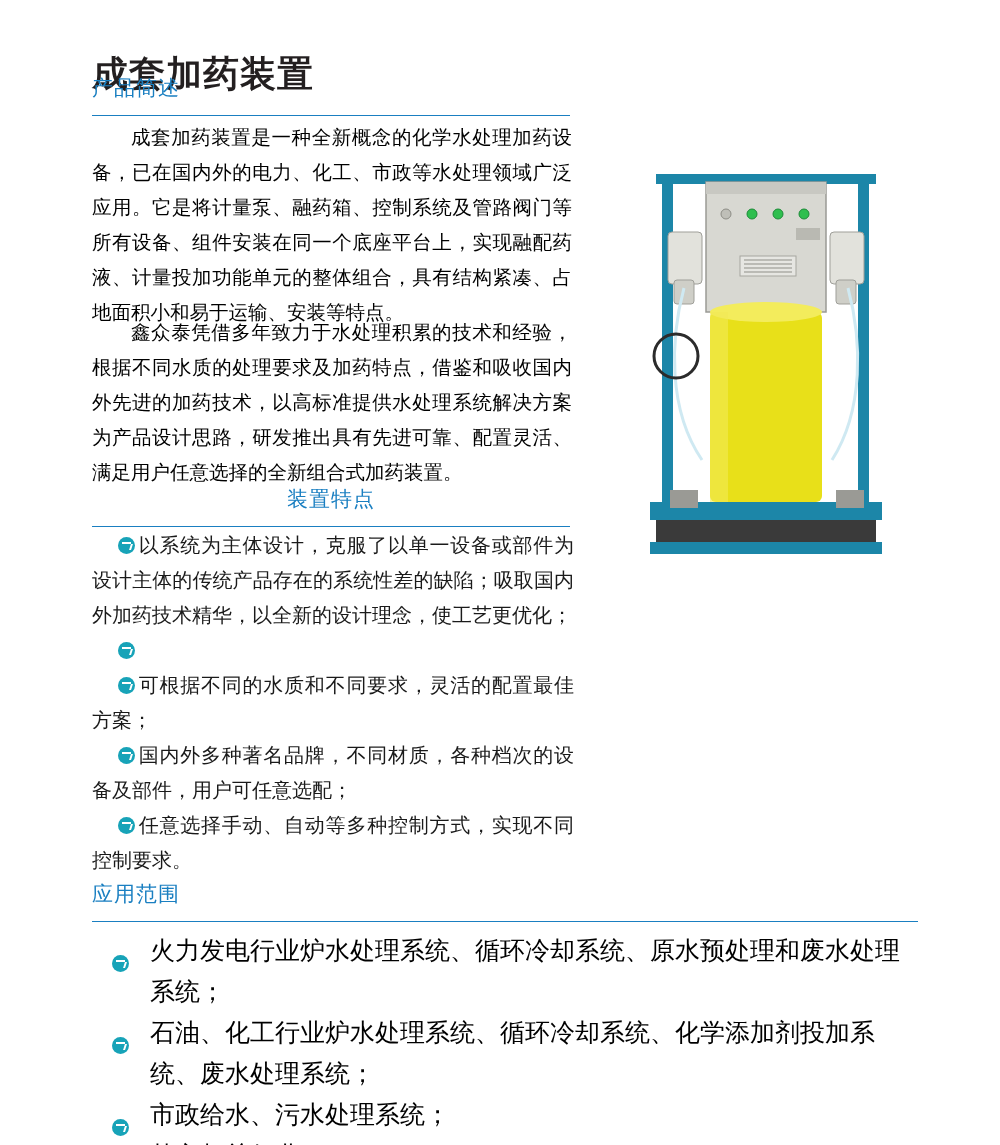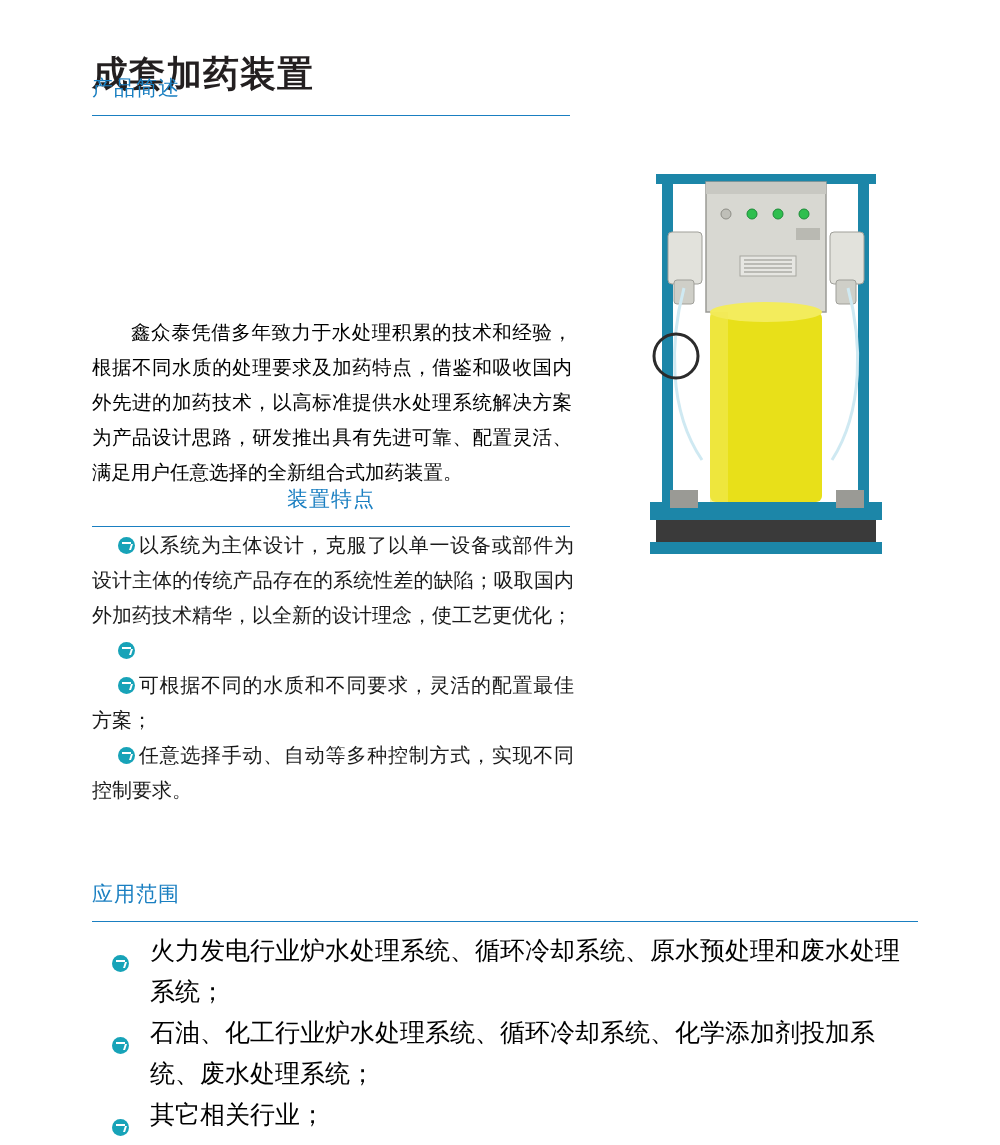--- a/index.html
+++ b/index.html
@@ -144,20 +144,21 @@
 </style>
 </head>
 <body>
 
 <div class="page">
 
   <div class="doc-title">成套加药装置</div>
 
   <div class="section-head" style="top:74px;">产品简述</div>
 
+  <div class="para indent" style="top:120px;">成套加药装置是一种全新概念的化学水处理加药设备，已在国内外的电力、化工、市政等水处理领域广泛应用。它是将计量泵、融药箱、控制系统及管路阀门等所有设备、组件安装在同一个底座平台上，实现融配药液、计量投加功能单元的整体组合，具有结构紧凑、占地面积小和易于运输、安装等特点。</div>
 
   <div class="para indent" style="top:315px;">鑫众泰凭借多年致力于水处理积累的技术和经验，根据不同水质的处理要求及加药特点，借鉴和吸收国内外先进的加药技术，以高标准提供水处理系统解决方案为产品设计思路，研发推出具有先进可靠、配置灵活、满足用户任意选择的全新组合式加药装置。</div>
 
   <div class="photo">
     <svg width="330" height="420" viewBox="0 0 330 420" xmlns="http://www.w3.org/2000/svg">
 
       <rect x="52" y="20" width="11" height="355" fill="#1c86a8"></rect>
       <rect x="248" y="20" width="11" height="355" fill="#1c86a8"></rect>
       <rect x="46" y="14" width="220" height="10" fill="#1c86a8"></rect>
 
@@ -198,24 +199,26 @@
       <rect x="226" y="330" width="28" height="18" fill="#9a9a95"></rect>
     </svg>
   </div>
 
   <div class="section-head" style="top:485px;text-align:center;">装置特点</div>
 
   <div class="feature-list" style="top:528px;">
     <div class="feature-item"><span class="bullet"></span><span>以系统为主体设计，克服了以单一设备或部件为设计主体的传统产品存在的系统性差的缺陷；吸取国内外加药技术精华，以全新的设计理念，使工艺更优化；</span></div>
     <div class="feature-item"><span class="bullet"></span></div>
     <div class="feature-item"><span class="bullet"></span><span>可根据不同的水质和不同要求，灵活的配置最佳方案；</span></div>
+    <div class="feature-item"><span class="bullet"></span><span>国内外多种著名品牌，不同材质，各种档次的设备及部件，用户可任意选配；</span></div>
     <div class="feature-item"><span class="bullet"></span><span>任意选择手动、自动等多种控制方式，实现不同控制要求。</span></div>
   </div>
 
   <div class="section-head wide" style="top:880px;">应用范围</div>
 
   <div class="app-list" style="top:930px;">
     <div class="app-item"><span class="bullet-wrap"><span class="bullet"></span></span><span>火力发电行业炉水处理系统、循环冷却系统、原水预处理和废水处理系统；</span></div>
     <div class="app-item"><span class="bullet-wrap"><span class="bullet"></span></span><span>石油、化工行业炉水处理系统、循环冷却系统、化学添加剂投加系统、废水处理系统；</span></div>
+    <div class="app-item"><span class="bullet-wrap"><span class="bullet"></span></span><span>市政给水、污水处理系统；</span></div>
     <div class="app-item"><span class="bullet-wrap"><span class="bullet"></span></span><span>其它相关行业；</span></div>
   </div>
 
 </div>
 
 </body></html>

